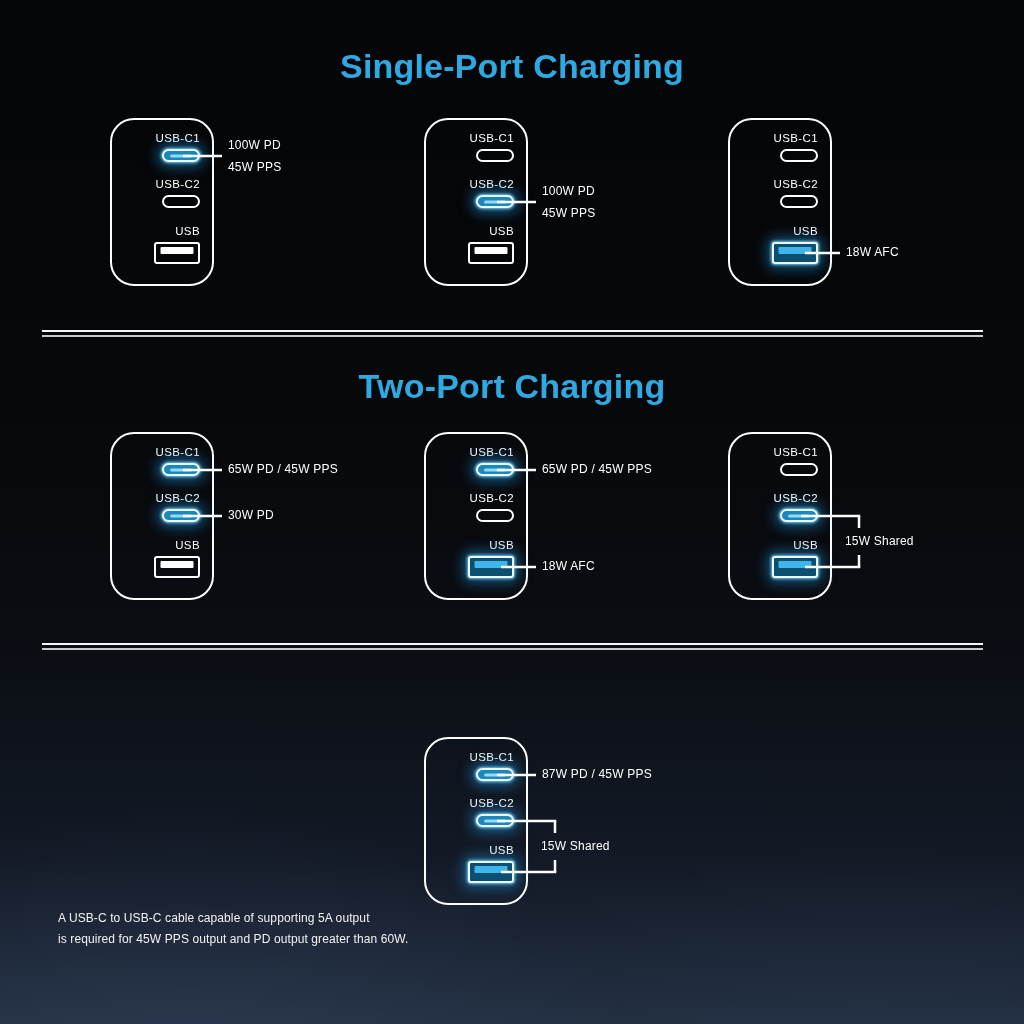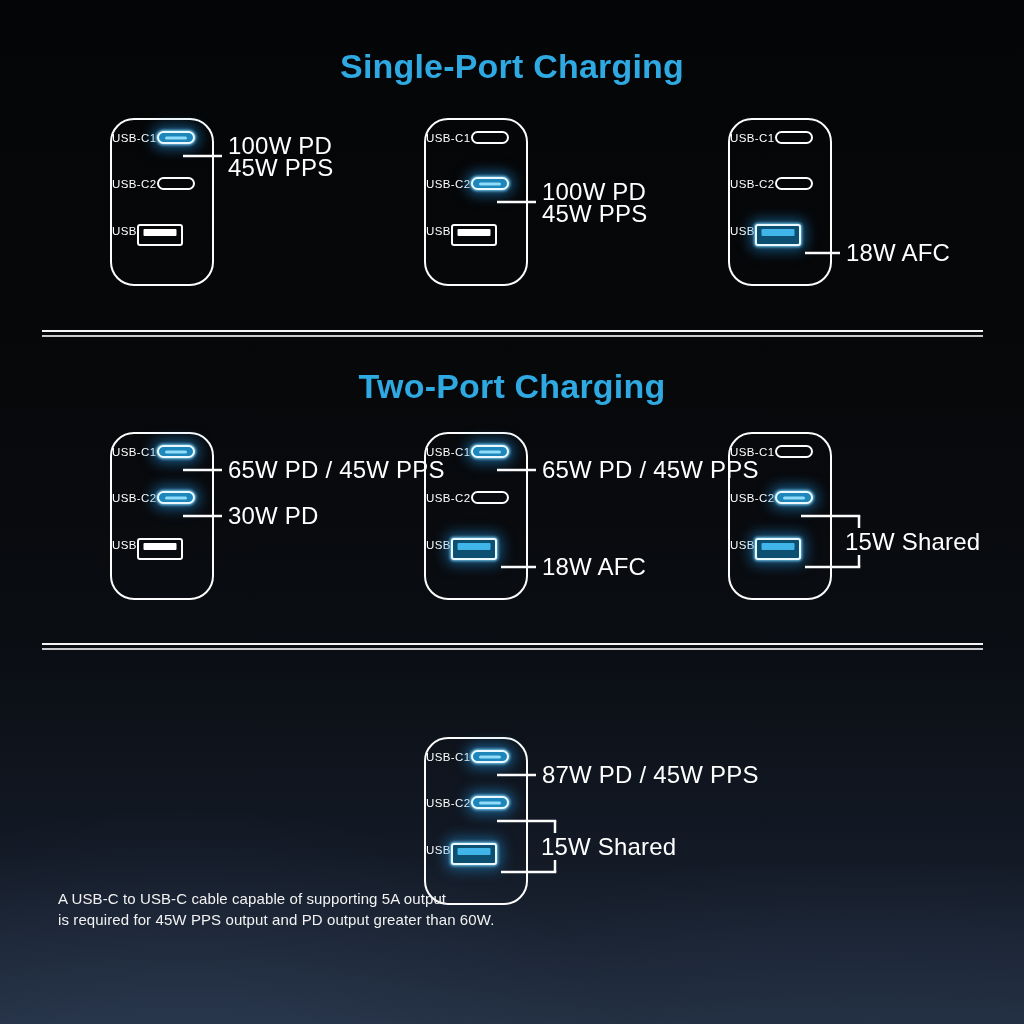--- a/index.html
+++ b/index.html
@@ -11,39 +11,39 @@
       radial-gradient(80% 50% at 85% 112%, rgba(48,64,94,0.25), rgba(48,64,94,0) 60%),
       linear-gradient(180deg,#040506 0%,#07080a 38%,#0a0d12 62%,#131a26 84%,#222e40 100%);
     font-family:"Liberation Sans",sans-serif;color:#fff;
   }
   .sec-title{position:absolute;left:0;width:100%;text-align:center;
     font-size:34px;line-height:36px;font-weight:bold;letter-spacing:0.2px;color:#2fa9e2}
   .divider{position:absolute;left:42px;width:941px;height:7px;
     border-top:2px solid #f5f5f6;border-bottom:2px solid #c9c9cd}
   .charger{position:absolute;width:104px;height:168px;
     border:2.5px solid #fdfdfd;border-radius:24px}
-  .port-group{position:absolute;left:0;right:12px;display:flex;align-items:flex-start}
+  .port-group{position:absolute;left:0;right:12px;display:flex;flex-direction:column;align-items:flex-end}
   .port-label{font-size:11.5px;line-height:15px;letter-spacing:0.4px;color:#fff;margin-bottom:3px}
   .port{position:relative}
   .usbc{width:38px;height:13px;border:2px solid #fdfdfd;border-radius:7px}
   .usba{width:46px;height:22px;border:2px solid #fdfdfd;border-radius:3px}
   .core{position:absolute;display:block}
   .usbc .core{left:50%;top:50%;transform:translate(-50%,-50%);width:22px;height:3px;
     border-radius:2px;background:#8fdcfb;display:none}
   .usba .core{left:50%;top:3px;transform:translateX(-50%);width:33px;height:7px;
     border-radius:1px;background:#fff}
   .usbc.active{background:#1d86ba;border-color:#eaf8ff;
     box-shadow:0 0 3px 1px rgba(125,212,250,.95),0 0 13px 5px rgba(32,150,225,.55)}
   .usbc.active .core{display:block}
   .usba.active{background:#0d4f70;border-color:#eaf8ff;
     box-shadow:0 0 3px 1px rgba(125,212,250,.9),0 0 13px 5px rgba(32,150,225,.5)}
   .usba.active .core{background:#3fb5ea}
-  .spec-label{position:absolute;transform:translateY(-50%);font-size:24px;line-height:21.5px;
+  .spec-label{position:absolute;transform:translateY(-50%);font-size:12px;line-height:21.5px;
     white-space:pre-line;letter-spacing:0.2px;color:#fff}
-  .footer{position:absolute;left:58px;top:889px;font-size:15px;line-height:20.5px;
+  .footer{position:absolute;left:58px;top:908px;font-size:12px;line-height:20.5px;
     color:#f2f2f2;letter-spacing:0.1px}
   #lines{position:absolute;left:0;top:0;pointer-events:none}
   #lines line{stroke:#fbfbfb;stroke-width:2.5}
 </style>
 </head>
 <body>
 
 <div id="canvas">
   <h1 class="sec-title" style="top:368px">Two-Port Charging</h1>
   <h1 class="sec-title" style="top:48px">Single-Port Charging</h1>

